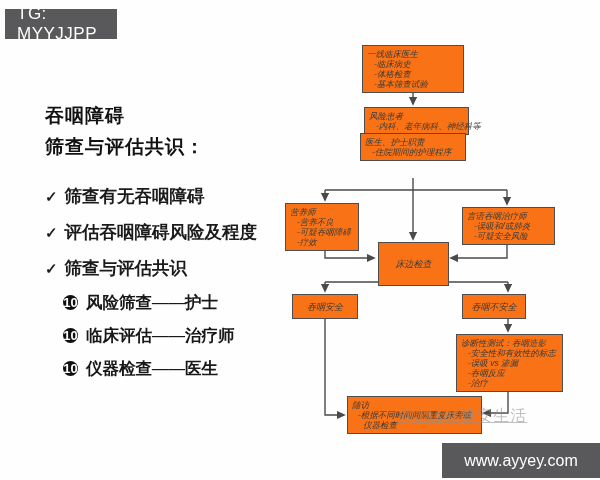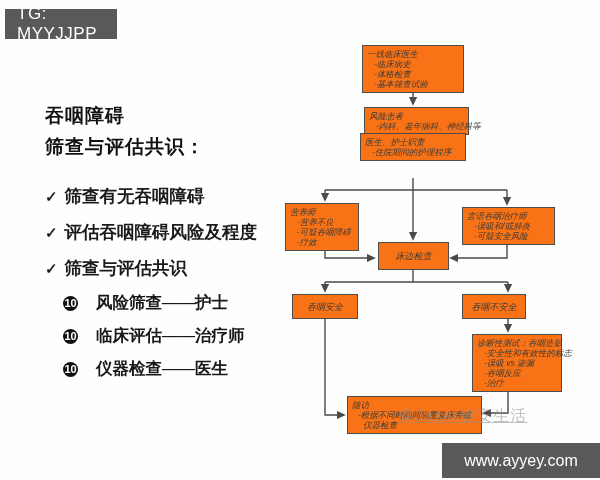--- a/index.html
+++ b/index.html
@@ -54,25 +54,25 @@
     white-space: nowrap;
     color: #181818;
   }
   .badge-10 {
     display: inline-block;
     width: 15px; height: 15px;
     border-radius: 50%;
     background: #101010;
     color: #ffffff;
     font-family: "Liberation Sans", sans-serif;
-    font-size: 11px;
+    font-size: 13px;
     font-weight: 700;
     line-height: 15px;
     text-align: center;
-    margin-right: 18px;
+    margin-right: 8px;
     vertical-align: 1px;
   }
 
   
   #connectors { position: absolute; left: 0; top: 0; width: 600px; height: 480px; }
   .fbox {
     position: absolute;
     background: #f97316;
     border: 1.5px solid #4d4d4d;
     color: #3a3a3a;
@@ -189,33 +189,33 @@
     <div class="fbox-item">-可疑吞咽障碍</div>
     <div class="fbox-item">-疗效</div>
   </div>
 
   <div class="fbox" style="left:462px; top:207px; width:93px;">
     <div class="fbox-title">言语吞咽治疗师</div>
     <div class="fbox-item">-误吸和/或肺炎</div>
     <div class="fbox-item">-可疑安全风险</div>
   </div>
 
-  <div class="fbox fbox--center" style="left:378px; top:242px; width:71px; height:28px;">
+  <div class="fbox fbox--center" style="left:378px; top:242px; width:71px; height:44px;">
     <div class="fbox-title">床边检查</div>
   </div>
 
   <div class="fbox fbox--center" style="left:292px; top:294px; width:66px; height:25px;">
     <div class="fbox-title">吞咽安全</div>
   </div>
 
   <div class="fbox fbox--center" style="left:462px; top:294px; width:64px; height:25px;">
     <div class="fbox-title">吞咽不安全</div>
   </div>
 
-  <div class="fbox" style="left:472px; top:334px; width:90px;">
+  <div class="fbox" style="left:456px; top:334px; width:107px;">
     <div class="fbox-title">诊断性测试：吞咽造影</div>
     <div class="fbox-item">-安全性和有效性的标志</div>
     <div class="fbox-item">-误吸 vs 渗漏</div>
     <div class="fbox-item">-吞咽反应</div>
     <div class="fbox-item">-治疗</div>
   </div>
 
   <div class="fbox fbox--followup" style="left:347px; top:396px; width:135px;">
     <div class="fbox-title">随访</div>
     <div class="fbox-item">-根据不同时间间隔重复床旁或仪器检查</div>

